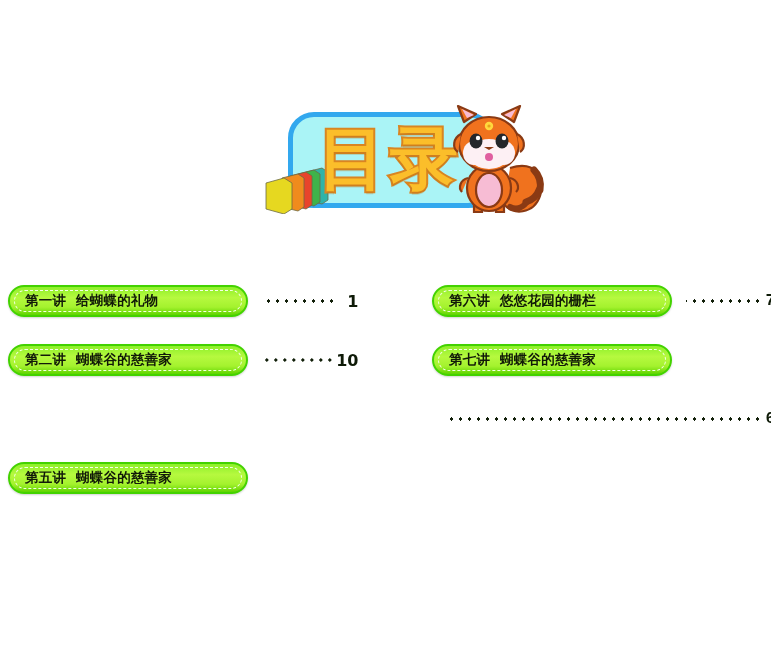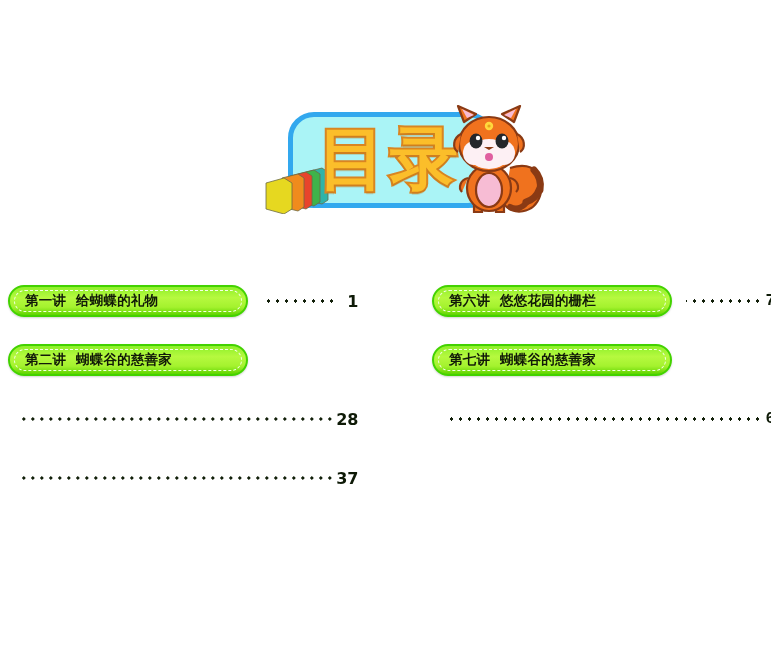--- a/index.html
+++ b/index.html
@@ -222,34 +222,35 @@
         <span class="toc-page">1</span>
       </div>
     </div>
 
     <div class="toc-row">
       <div class="toc-pill">
         <span class="toc-label">
           <span class="chapter-no">第二讲</span><span>蝴蝶谷的慈善家</span>
         </span>
       </div>
-    </div>
-
-
-    <div class="toc-row">
-      <div class="toc-leader">
-        <span class="toc-dots"></span>
-        <span class="toc-page">28</span>
-      </div>
-    </div>
-
-    <div class="toc-row">
-      <div class="toc-leader">
-        <span class="toc-dots"></span>
-        <span class="toc-page">37</span>
+      <div class="toc-leader">
+        <span class="toc-dots"></span>
+        <span class="toc-page">10</span>
+      </div>
+    </div>
+
+
+    <div class="toc-row">
+    </div>
+
+    <div class="toc-row">
+      <div class="toc-pill">
+        <span class="toc-label">
+          <span class="chapter-no">第五讲</span><span>蝴蝶谷的慈善家</span>
+        </span>
       </div>
     </div>
 
   </div>
 
   <div class="toc-column right">
 
     <div class="toc-row">
       <div class="toc-pill">
         <span class="toc-label">

